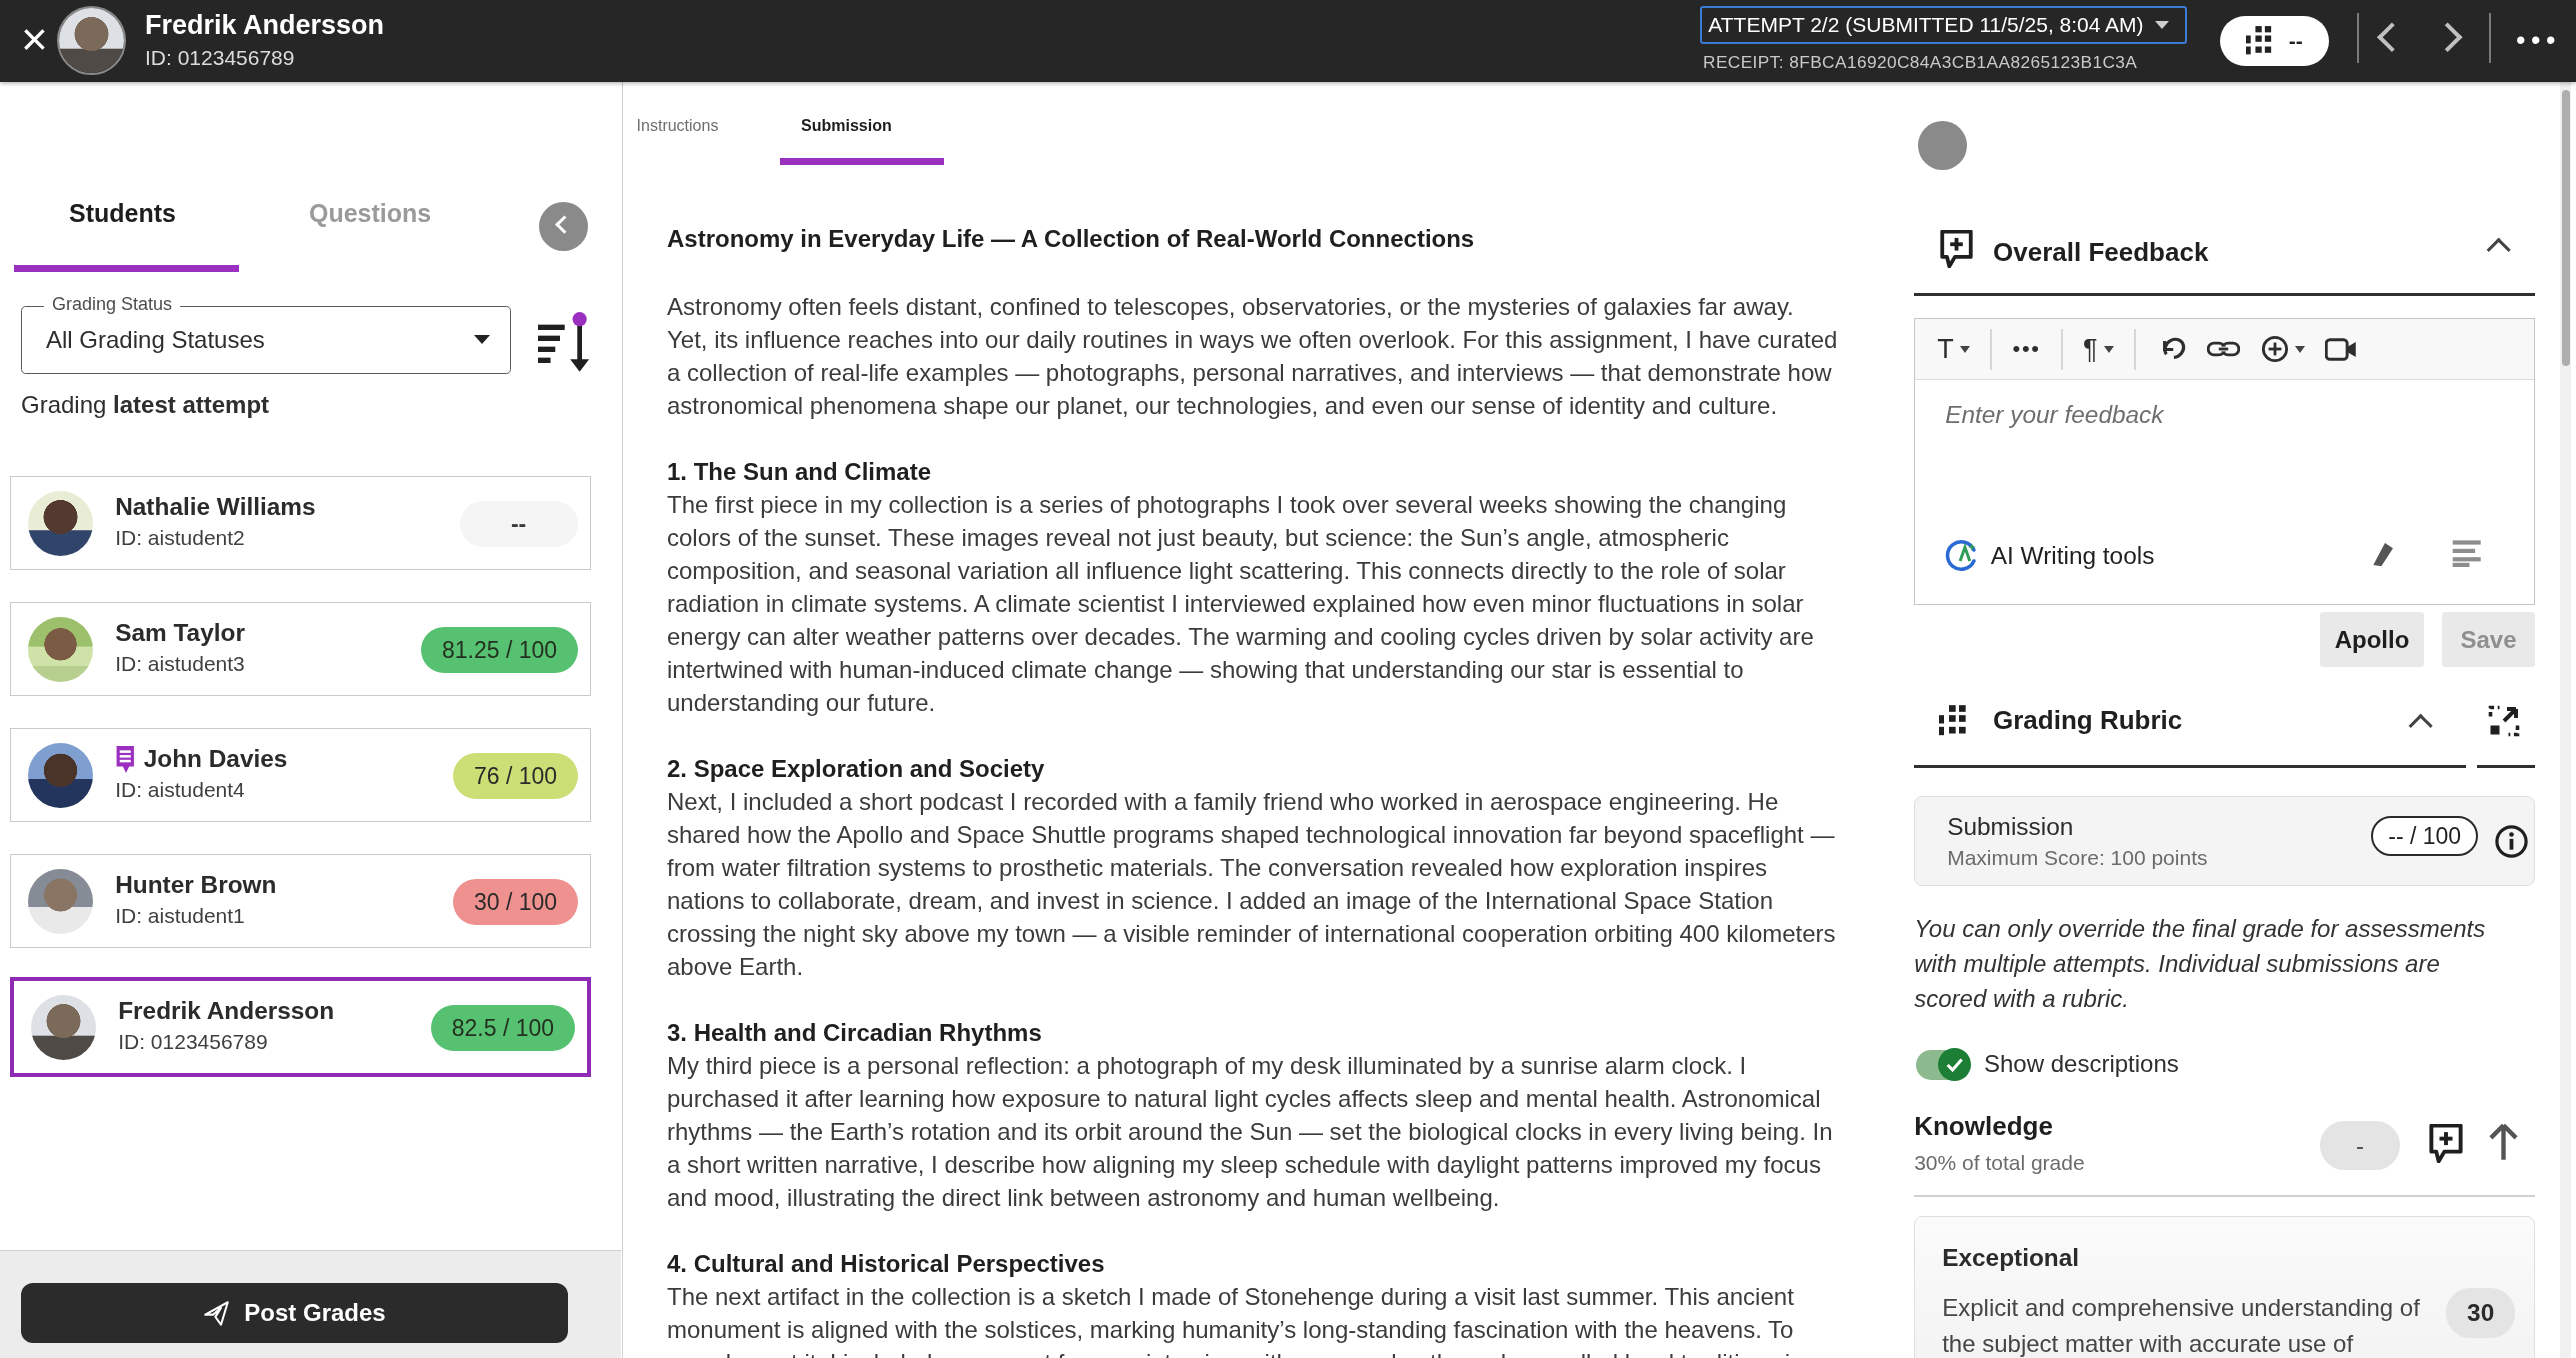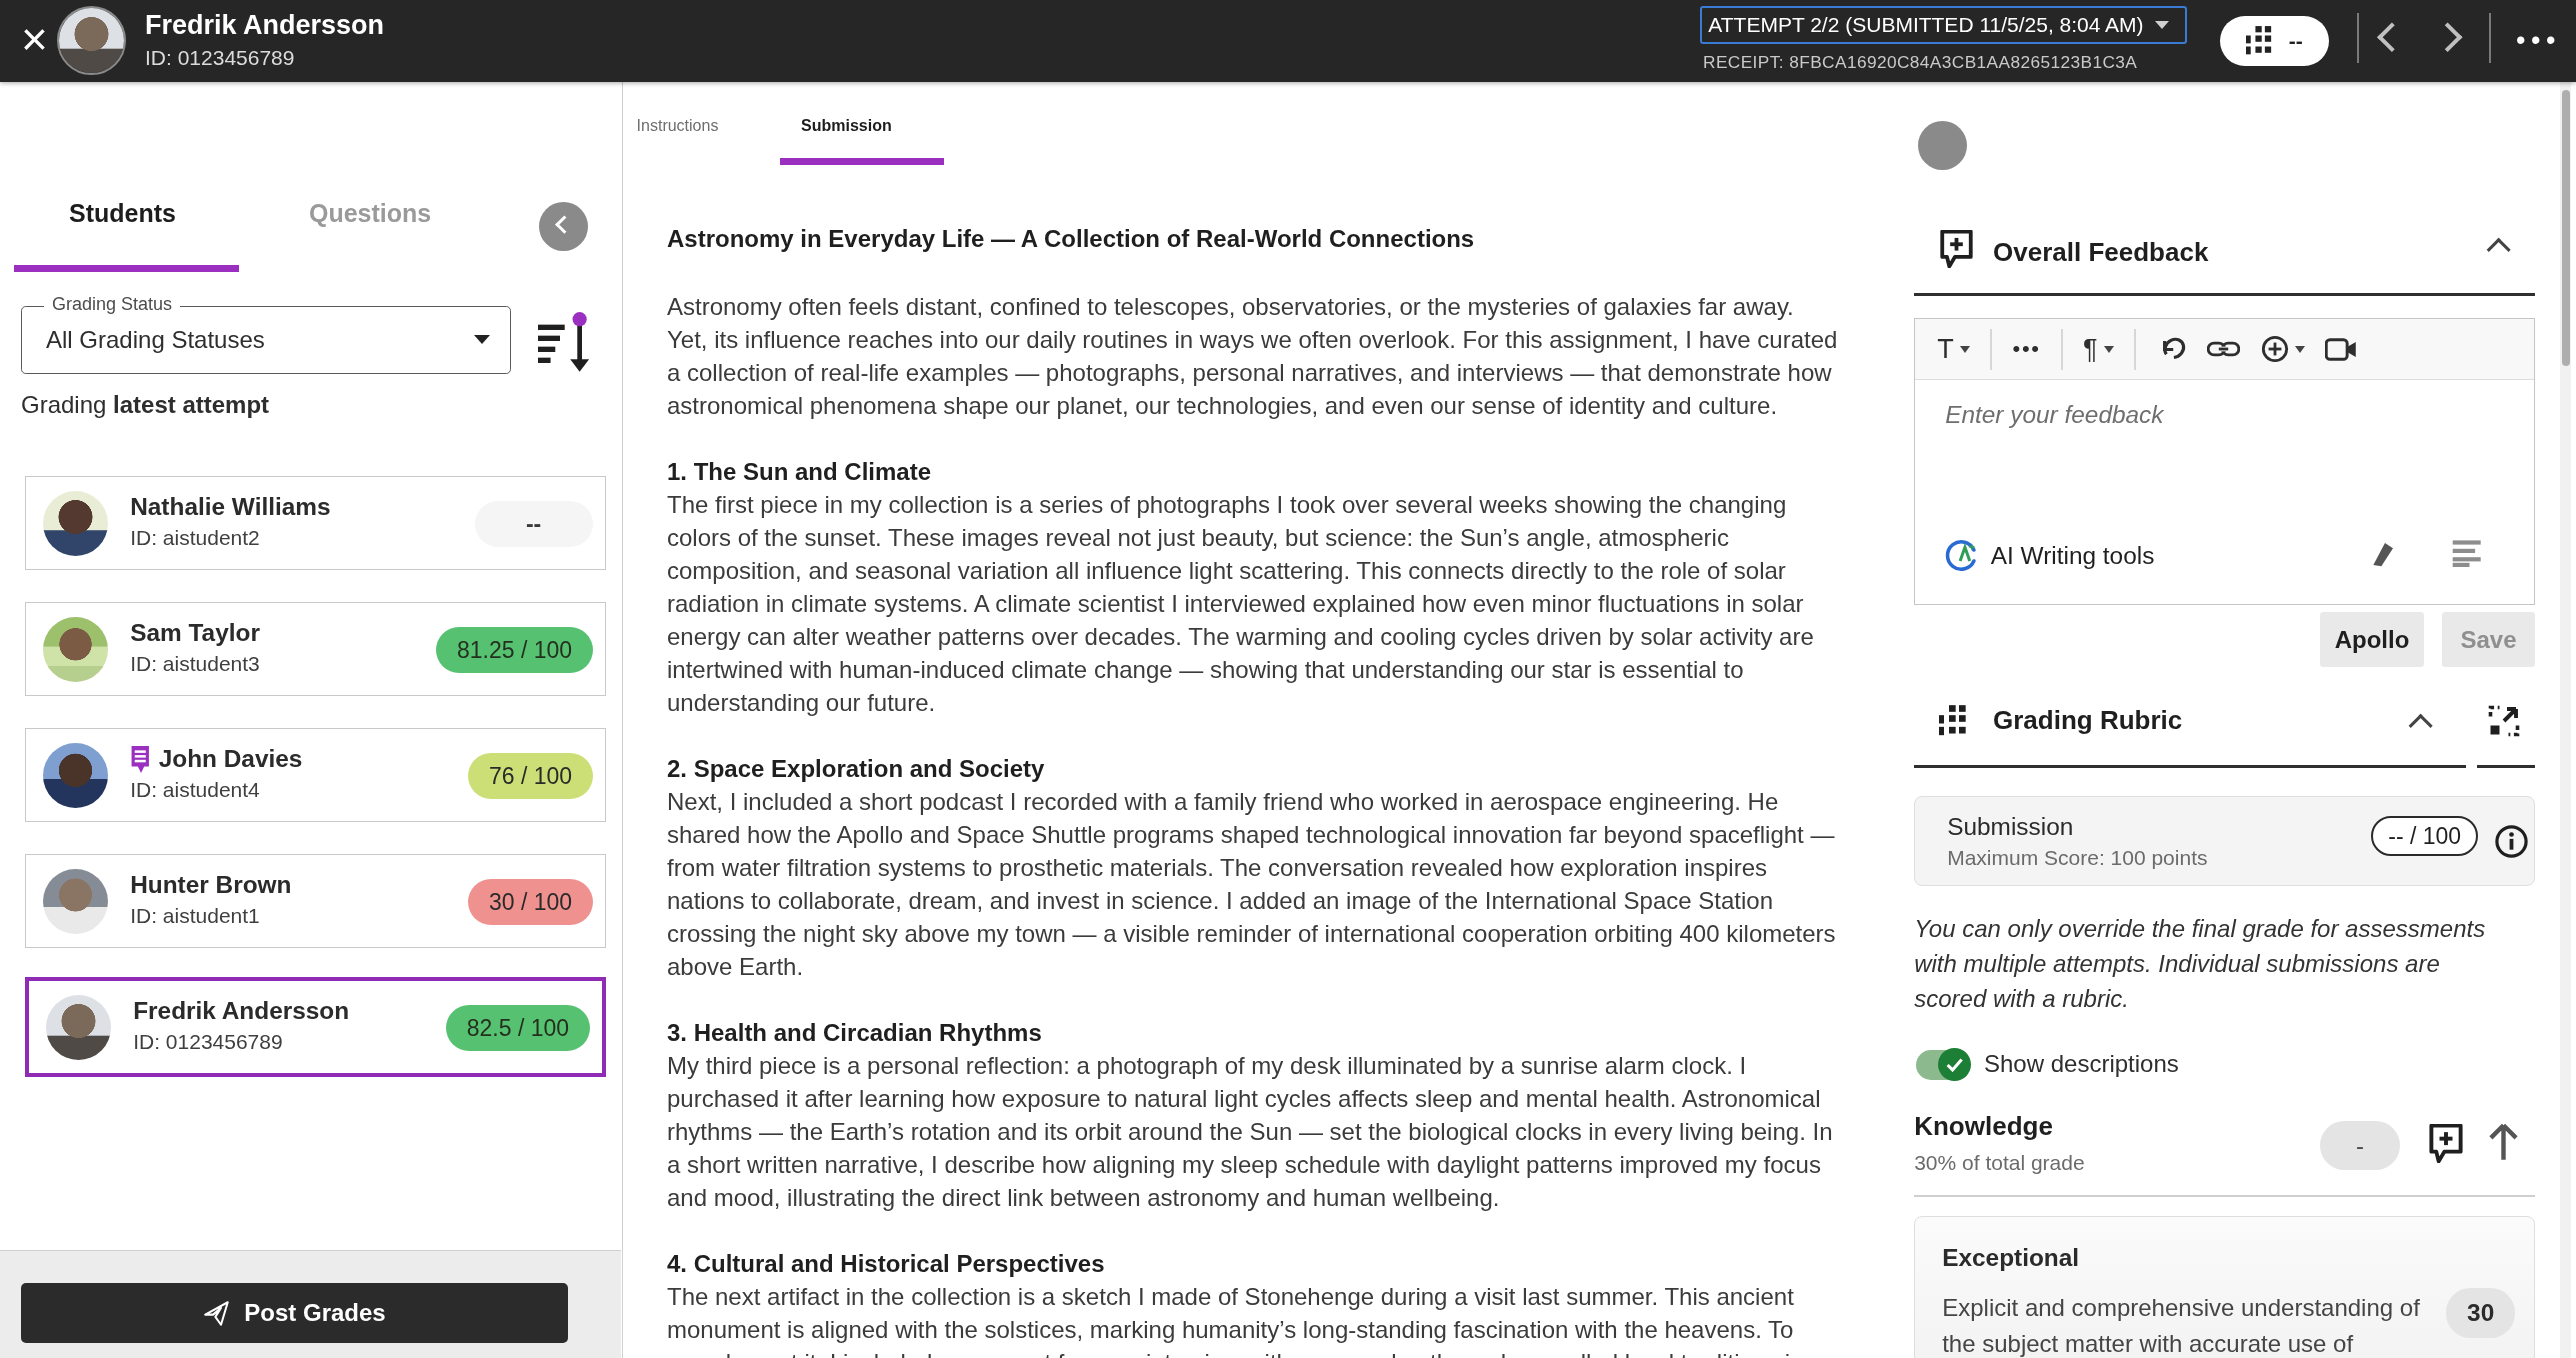--- a/index.html
+++ b/index.html
@@ -53,21 +53,21 @@
                   font-size:18px; color:#4d4d4d; }
   .status-value { position:absolute; left:24px; top:19px; font-size:24px; color:#2e2e2e; }
   .status-caret { position:absolute; right:20.5px; top:28px; width:0; height:0;
                   border-left:8px solid transparent; border-right:8px solid transparent;
                   border-top:9.5px solid #222; }
   .sort-btn { position:absolute; left:538px; top:230px; width:55px; height:63px; cursor:pointer; }
   .grading-line { position:absolute; left:21px; top:309px; font-size:24px; color:#2e2e2e; }
   .grading-line b { font-weight:700;margin-top:32px; }
 
   .stu-card { position:absolute; left:10.2px; width:581px; height:94px; background:#fff;
-              border:1.6px solid #c9c9c9; cursor:pointer;margin-left:15px; }
+              border:1.6px solid #c9c9c9; cursor:pointer; }
   .stu-card.selected { border:4.7px solid #8f2bb5; }
   .stu-av { position:absolute; left:17.3px; top:14px; width:65px; height:65px; border-radius:50%; overflow:hidden; }
   .stu-name { position:absolute; left:104px; top:16px; font-size:24.4px; font-weight:600; color:#2b2b2b;
               display:flex; align-items:center; gap:8px; }
   .stu-id { position:absolute; left:104px; top:49px; font-size:21px; color:#3f3f3f; }
   .stu-pill { position:absolute; right:12.6px; top:24px; min-width:118px; height:46px; border-radius:23px;
               display:flex; align-items:center; justify-content:center; font-size:23px; padding:0 20.5px; }
   .av { width:100%; height:100%; }
   .av-fredrik { background:radial-gradient(circle at 50% 40%, #7b6a59 0 33%, transparent 34%),
                 linear-gradient(180deg,#dde1e6 0 62%, #4f4a45 63%); }
@@ -76,21 +76,21 @@
   .av-sam { background:radial-gradient(circle at 50% 42%, #7b5b43 0 32%, transparent 33%),
                 linear-gradient(180deg,#9cc06c 0 45%, #cfe3a8 46% 75%, #b7cf8e 76%); }
   .av-john { background:radial-gradient(circle at 50% 42%, #4a3328 0 33%, transparent 34%),
                 linear-gradient(180deg,#7f9fd0 0 55%, #23355c 56%); }
   .av-hunter { background:radial-gradient(circle at 50% 40%, #8a7464 0 32%, transparent 33%),
                 linear-gradient(180deg,#868c95 0 58%, #e9e9ea 59%); }
 
   .sb-footer { position:absolute; left:0; top:1168px; width:621px; height:109px; background:#ececec;
                border-top:1.6px solid #cfcfcf; }
   .post-grades { position:absolute; left:21px; top:32px; width:547px; height:60px; background:#2b2b2b;
-                 border-radius:5px; color:#fff; font-size:24px; font-weight:600; display:flex;
+                 border-radius:12px; color:#fff; font-size:24px; font-weight:600; display:flex;
                  align-items:center; justify-content:center; gap:14px; cursor:pointer; }
 
   
   .content { position:absolute; left:624px; top:82px; width:1286px; height:1277px; background:#fff;
              overflow:hidden; }
   .c-tab { position:absolute; top:35px; font-size:16px; cursor:pointer; }
   .c-tab-instructions { left:12.6px; color:#6e6e6e; }
   .c-tab-submission { left:177px; color:#1d1d1d; font-weight:600; }
   .submission-underline { position:absolute; left:156px; top:76px; width:164px; height:7px; background:#9b30c0; }
   .essay { position:absolute; left:43px; top:140px; width:1171px; font-size:24px; line-height:33px; color:#3b3b3b; }

